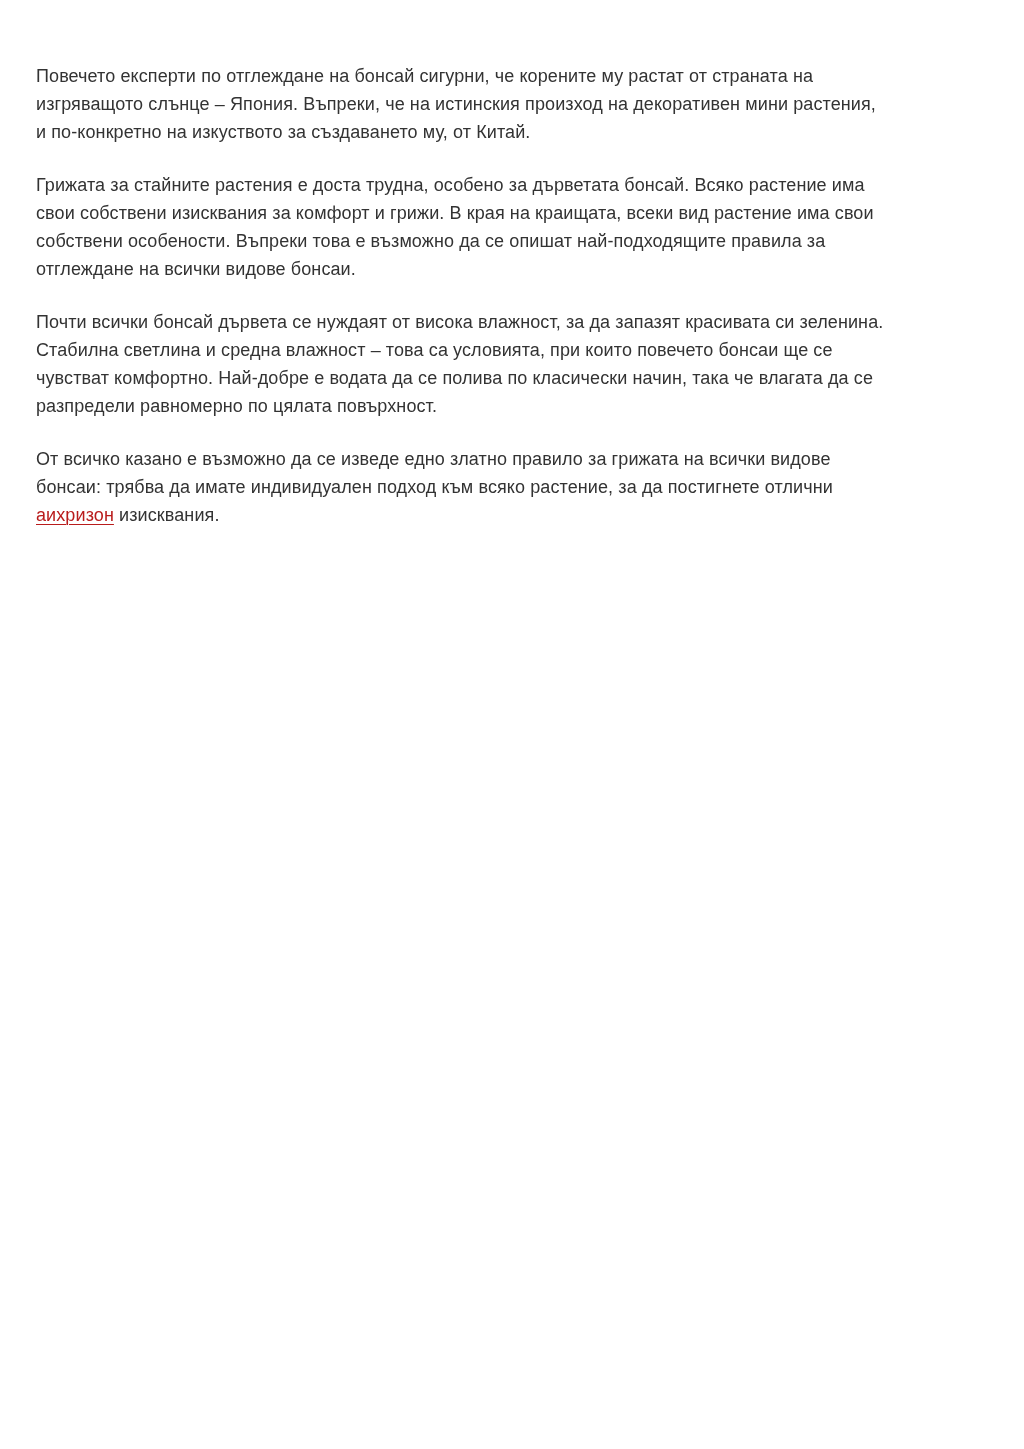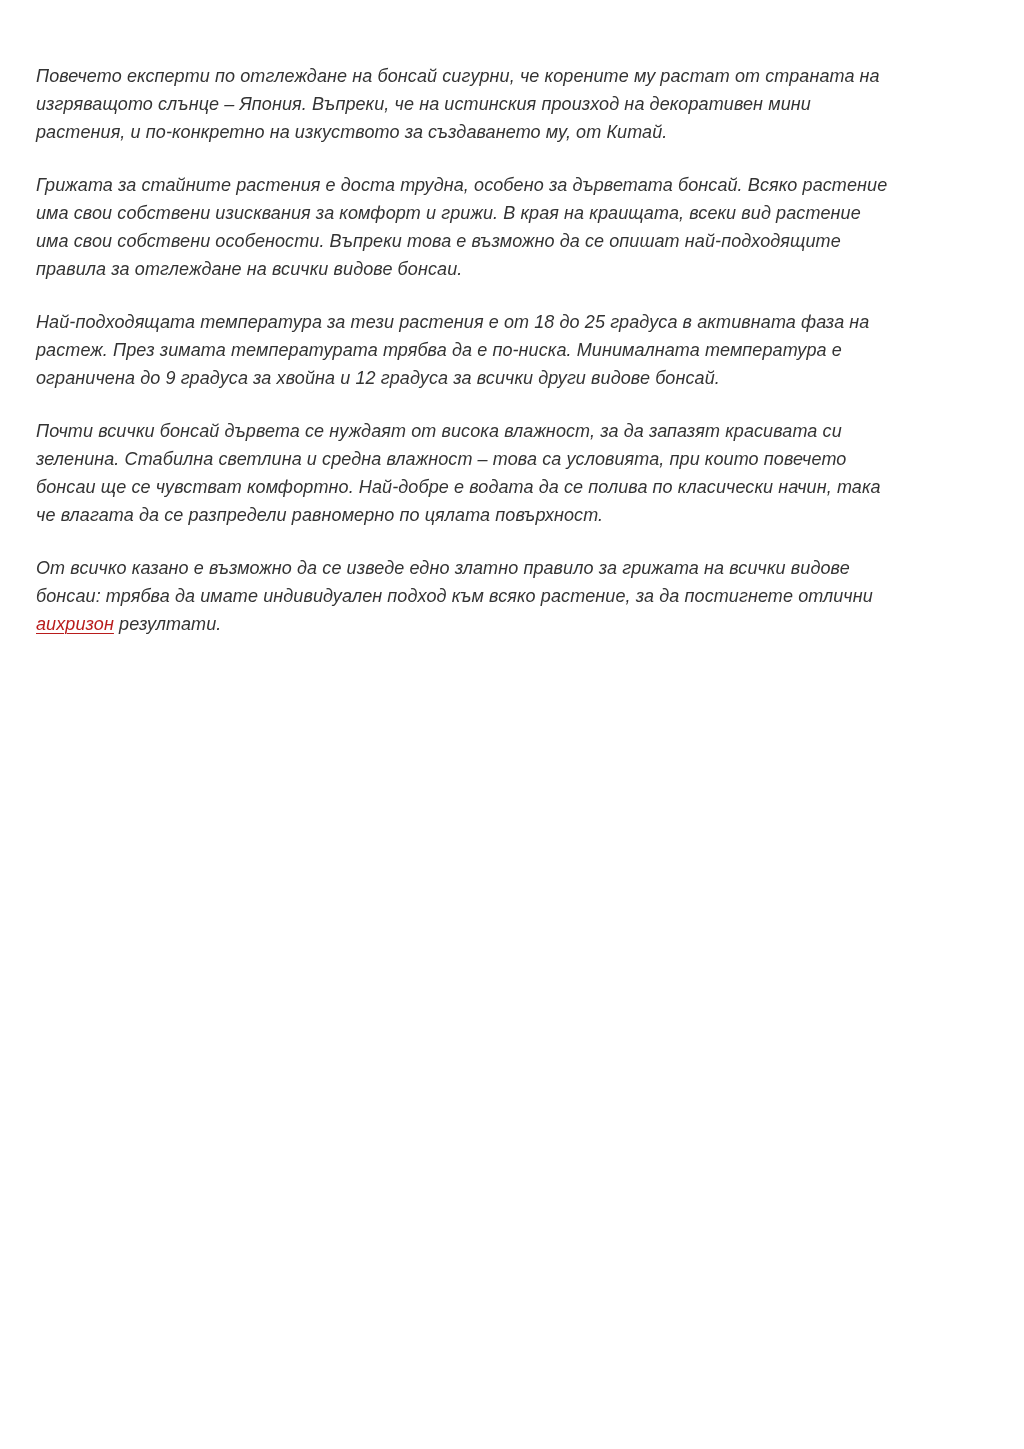--- a/index.html
+++ b/index.html
@@ -12,21 +12,20 @@
     height: 1449px;
     box-sizing: border-box;
     font-family: "Liberation Sans", "DejaVu Sans", sans-serif;
     color: #333333;
     overflow: hidden;
   }
   .article-body {
     box-sizing: border-box;
     padding: 62px 56px 0 36px;
     width: 944px;
-    font-style: italic;
   }
   .article-body p {
     margin: 0 0 25px 0;
     font-size: 18px;
     line-height: 28px;
     letter-spacing: 0.1px;
     color: #333333;
   }
   .article-body a {
     color: #b91c1c;
@@ -37,18 +36,17 @@
   }
 </style>
 </head>
 <body>
 
 <main class="article-body">
   <p>Повечето експерти по отглеждане на бонсай сигурни, че корените му растат от страната на изгряващото слънце – Япония. Въпреки, че на истинския произход на декоративен мини растения, и по-конкретно на изкуството за създаването му, от Китай.</p>
 
   <p>Грижата за стайните растения е доста трудна, особено за дърветата бонсай. Всяко растение има свои собствени изисквания за комфорт и грижи. В края на краищата, всеки вид растение има свои собствени особености. Въпреки това е възможно да се опишат най-подходящите правила за отглеждане на всички видове бонсаи.</p>
 
-  <p>Най-подходящата температура за тези растения е от 18 до 25 градуса в активната фаза на растеж. През зимата температурата трябва да е по-ниска. Минималната температура е ограничена до 9 градуса за хвойна и 12 градуса за всички други видове бонсай.</p>
 
   <p>Почти всички бонсай дървета се нуждаят от висока влажност, за да запазят красивата си зеленина. Стабилна светлина и средна влажност – това са условията, при които повечето бонсаи ще се чувстват комфортно. Най-добре е водата да се полива по класически начин, така че влагата да се разпредели равномерно по цялата повърхност.</p>
 
-  <p><span>От всичко казано е възможно да се изведе едно златно правило за грижата на всички видове бонсаи: трябва да имате индивидуален подход към всяко растение, за да постигнете отлични </span><a href="#">аихризон</a><span> резултати.</span></p>
+  <p><span>От всичко казано е възможно да се изведе едно златно правило за грижата на всички видове бонсаи: трябва да имате индивидуален подход към всяко растение, за да постигнете отлични </span><a href="#">аихризон</a><span> изисквания.</span></p>
 </main>
 
 </body></html>

